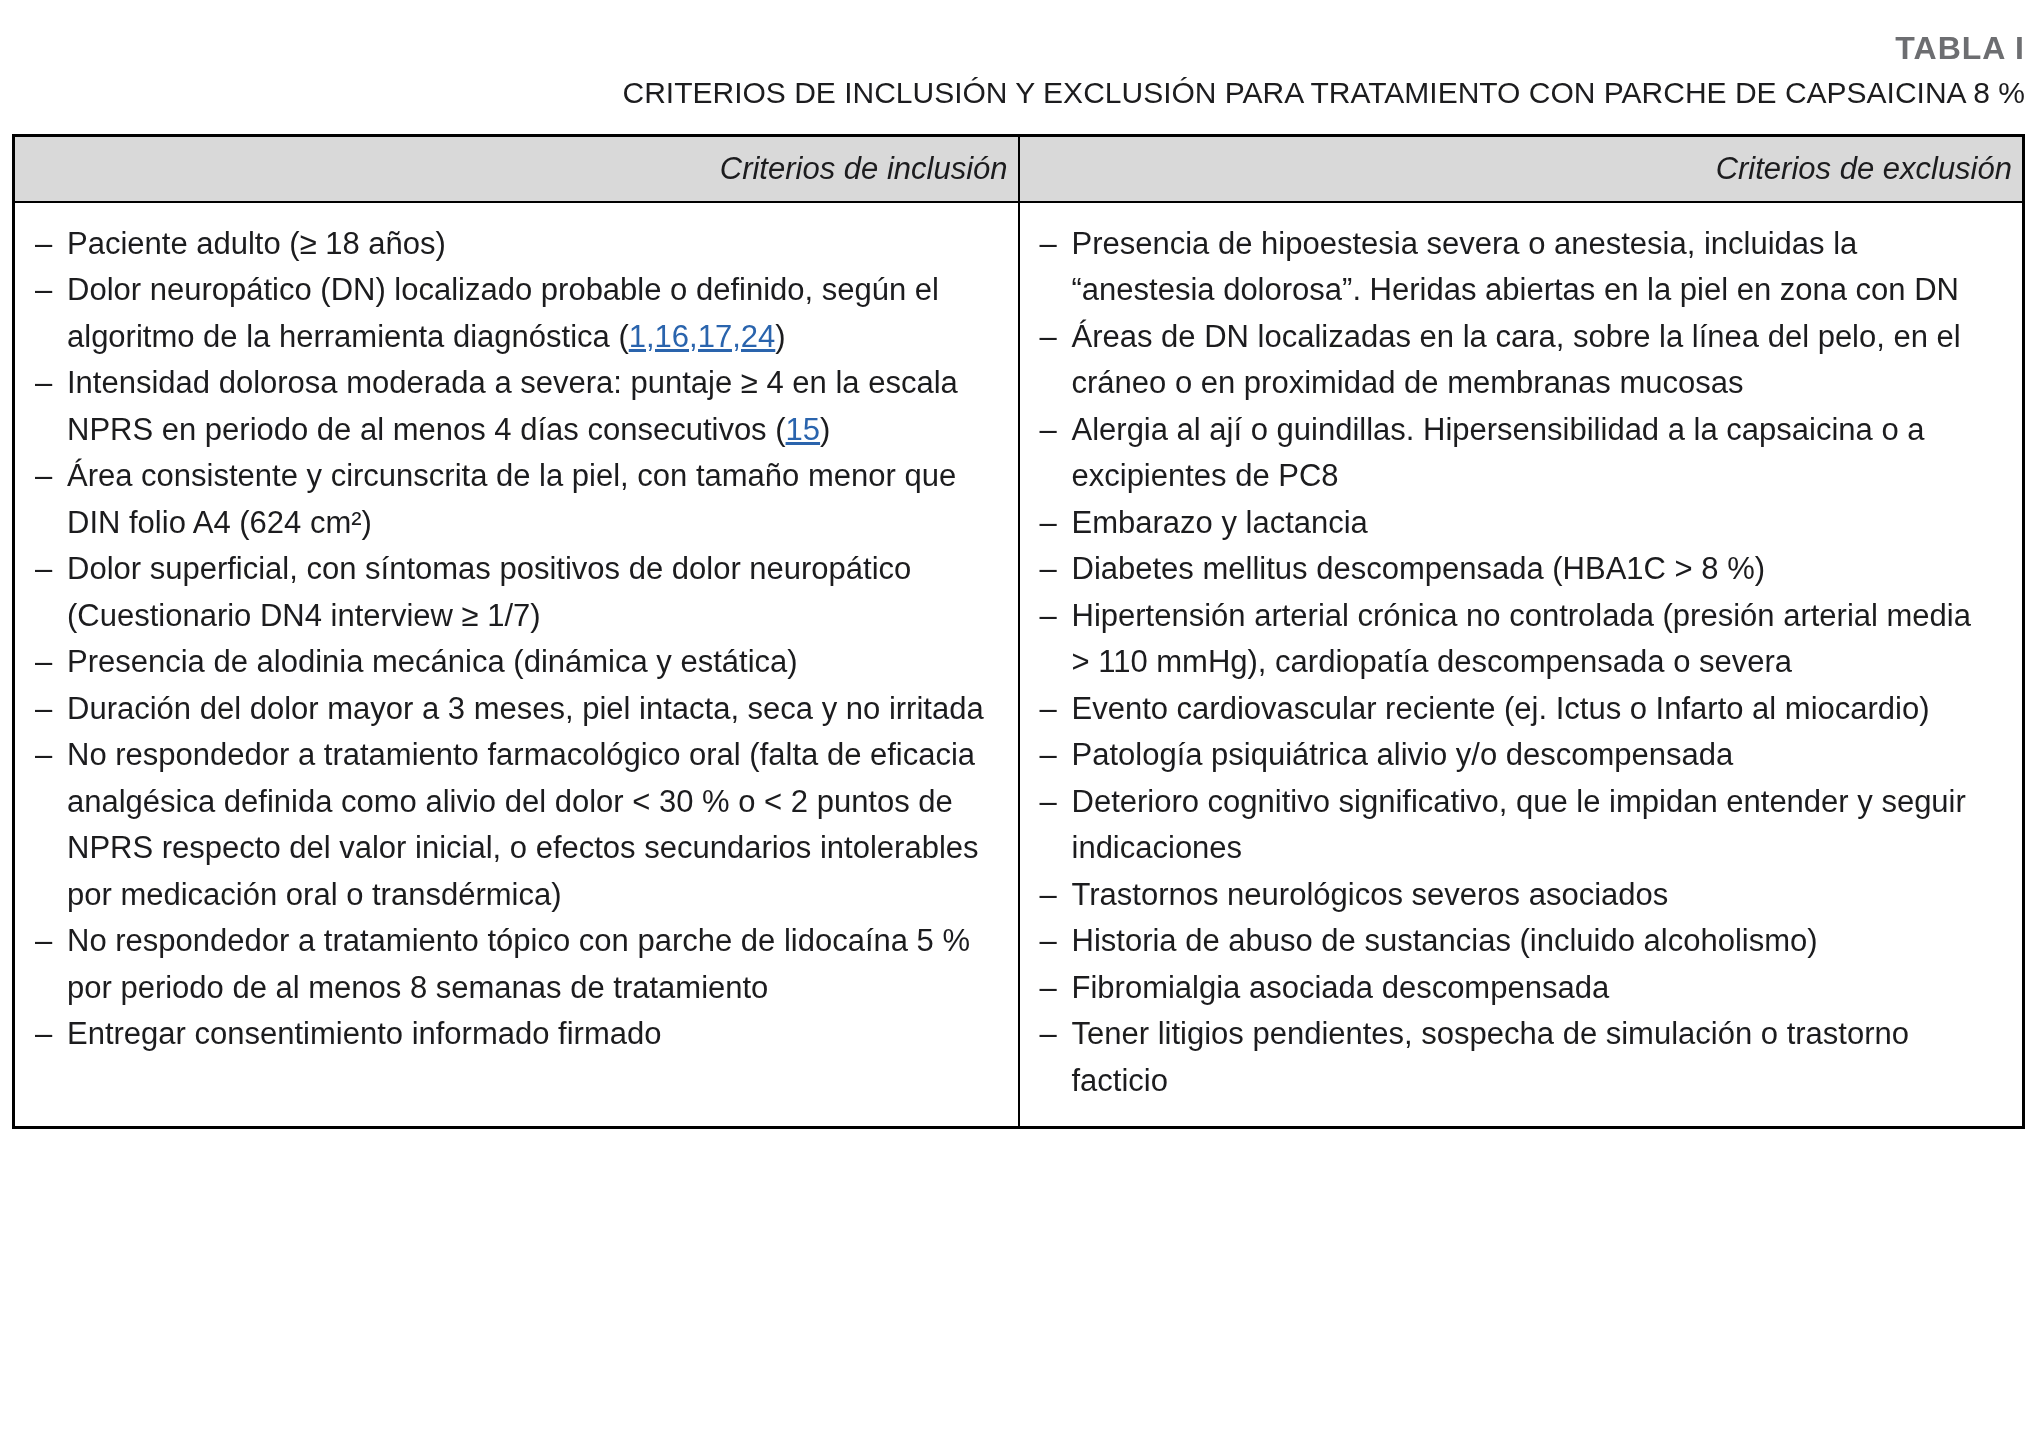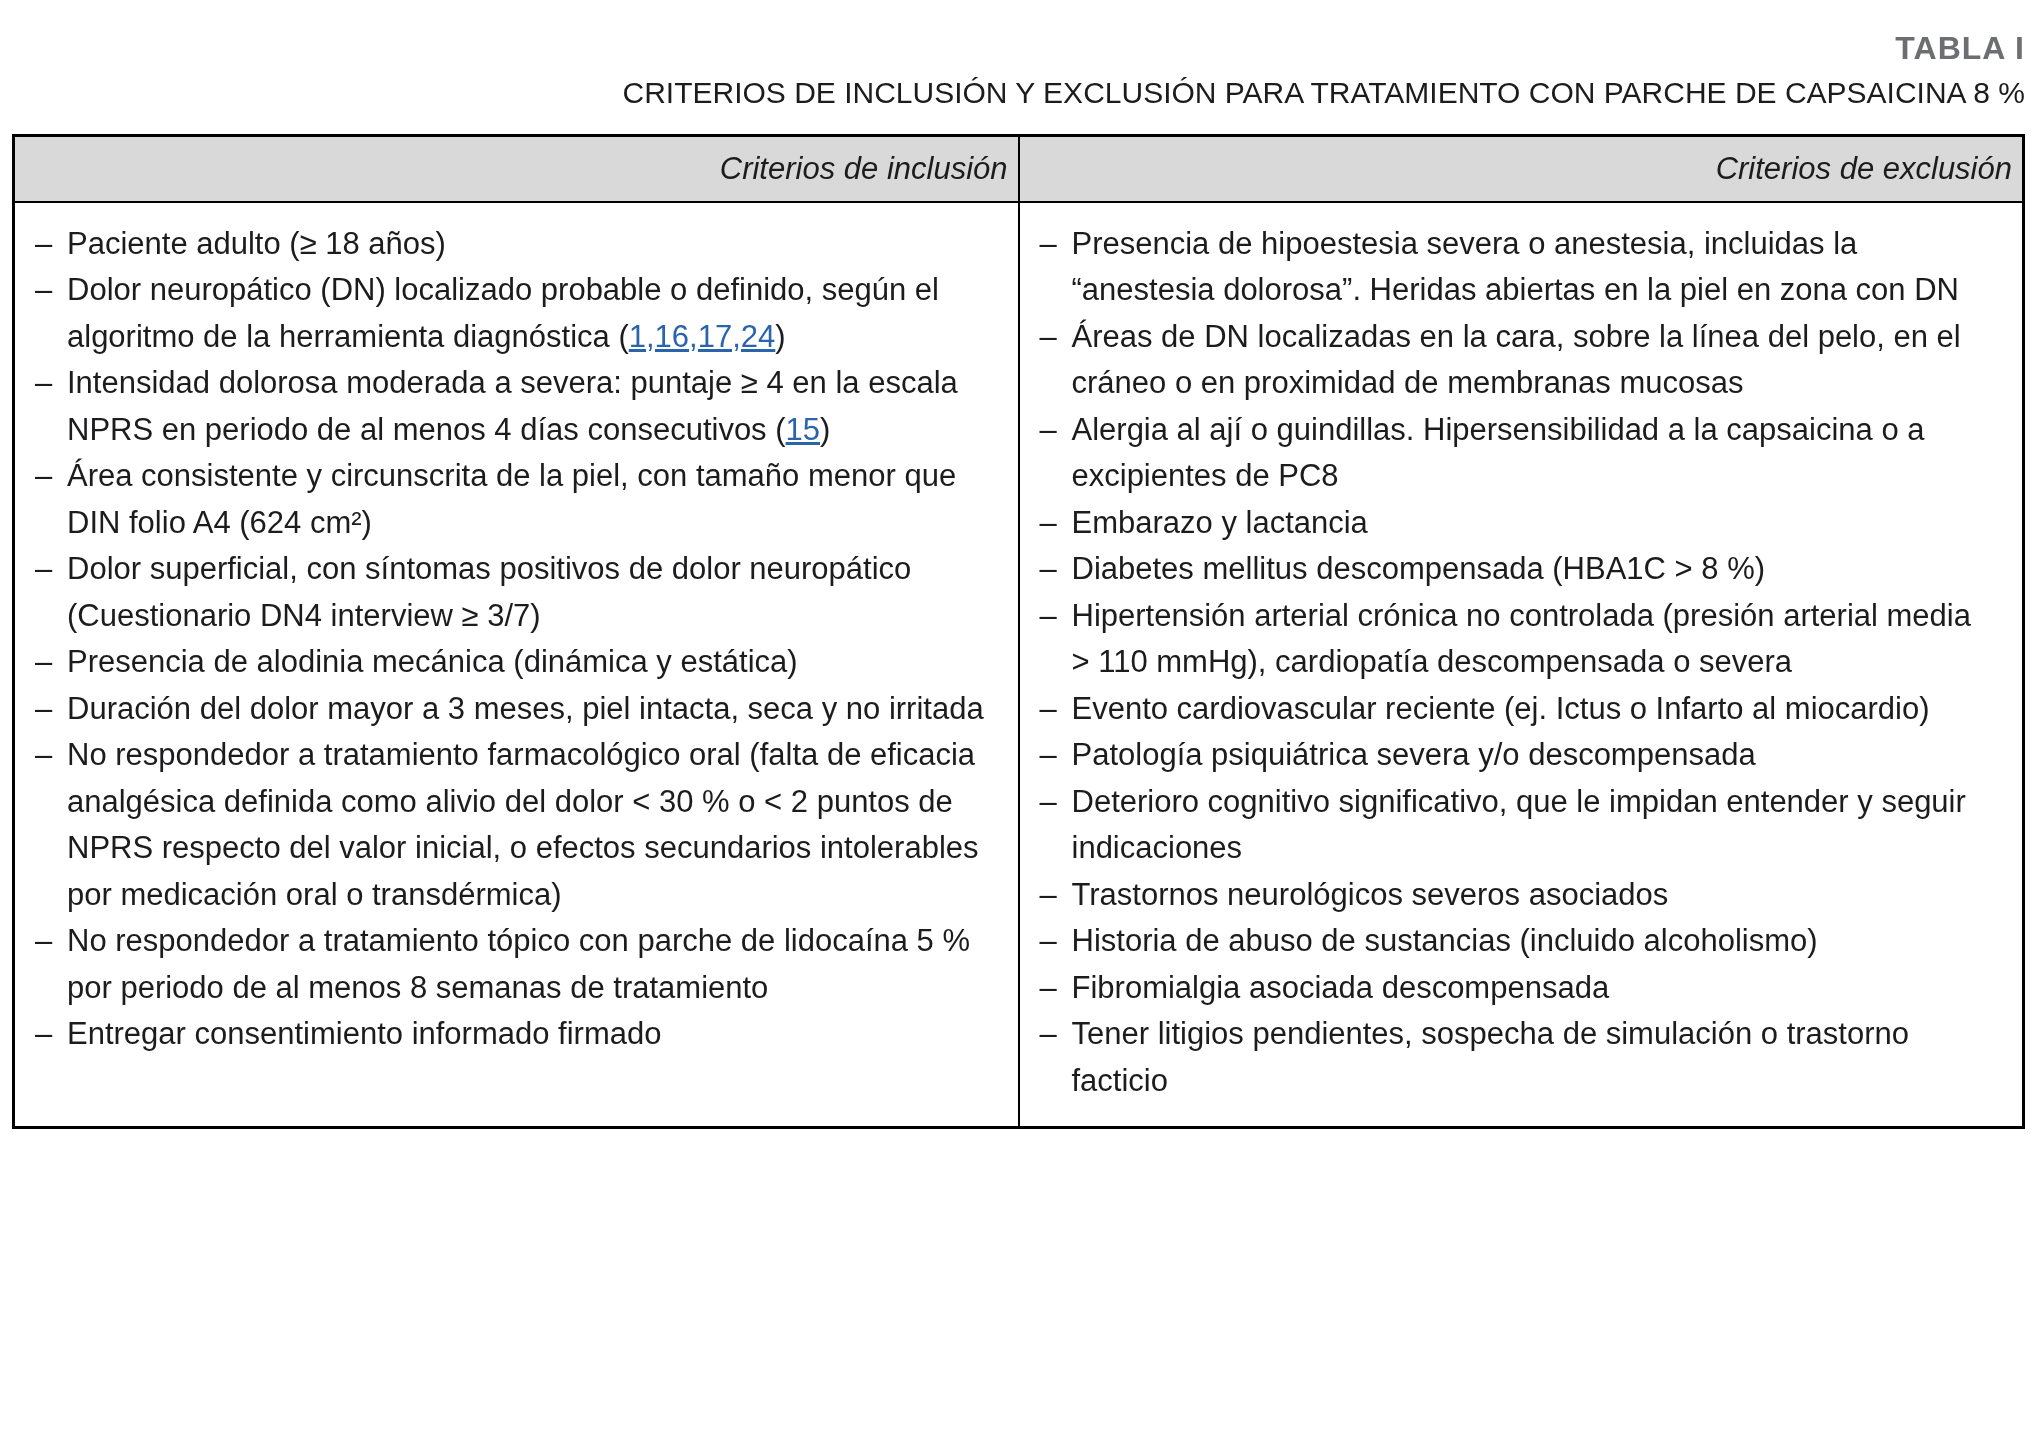--- a/index.html
+++ b/index.html
@@ -99,21 +99,21 @@
               <li class="criteria-item">
                 <span class="dash">–</span>
                 <span class="item-text">Intensidad dolorosa moderada a severa: puntaje ≥ 4 en la escala NPRS en periodo de al menos 4 días consecutivos (<a href="#" class="ref-link">15</a>)</span>
               </li>
               <li class="criteria-item">
                 <span class="dash">–</span>
                 <span class="item-text">Área consistente y circunscrita de la piel, con tamaño menor que DIN folio A4 (624 cm²)</span>
               </li>
               <li class="criteria-item">
                 <span class="dash">–</span>
-                <span class="item-text">Dolor superficial, con síntomas positivos de dolor neuropático (Cuestionario DN4 interview ≥ 3/7)</span>
+                <span class="item-text">Dolor superficial, con síntomas positivos de dolor neuropático (Cuestionario DN4 interview ≥ 1/7)</span>
               </li>
               <li class="criteria-item">
                 <span class="dash">–</span>
                 <span class="item-text">Presencia de alodinia mecánica (dinámica y estática)</span>
               </li>
               <li class="criteria-item">
                 <span class="dash">–</span>
                 <span class="item-text">Duración del dolor mayor a 3 meses, piel intacta, seca y no irritada</span>
               </li>
               <li class="criteria-item">
@@ -155,21 +155,21 @@
               <li class="criteria-item">
                 <span class="dash">–</span>
                 <span class="item-text">Hipertensión arterial crónica no controlada (presión arterial media &gt; 110 mmHg), cardiopatía descompensada o severa</span>
               </li>
               <li class="criteria-item">
                 <span class="dash">–</span>
                 <span class="item-text">Evento cardiovascular reciente (ej. Ictus o Infarto al miocardio)</span>
               </li>
               <li class="criteria-item">
                 <span class="dash">–</span>
-                <span class="item-text">Patología psiquiátrica severa y/o descompensada</span>
+                <span class="item-text">Patología psiquiátrica alivio y/o descompensada</span>
               </li>
               <li class="criteria-item">
                 <span class="dash">–</span>
                 <span class="item-text">Deterioro cognitivo significativo, que le impidan entender y seguir indicaciones</span>
               </li>
               <li class="criteria-item">
                 <span class="dash">–</span>
                 <span class="item-text">Trastornos neurológicos severos asociados</span>
               </li>
               <li class="criteria-item">

